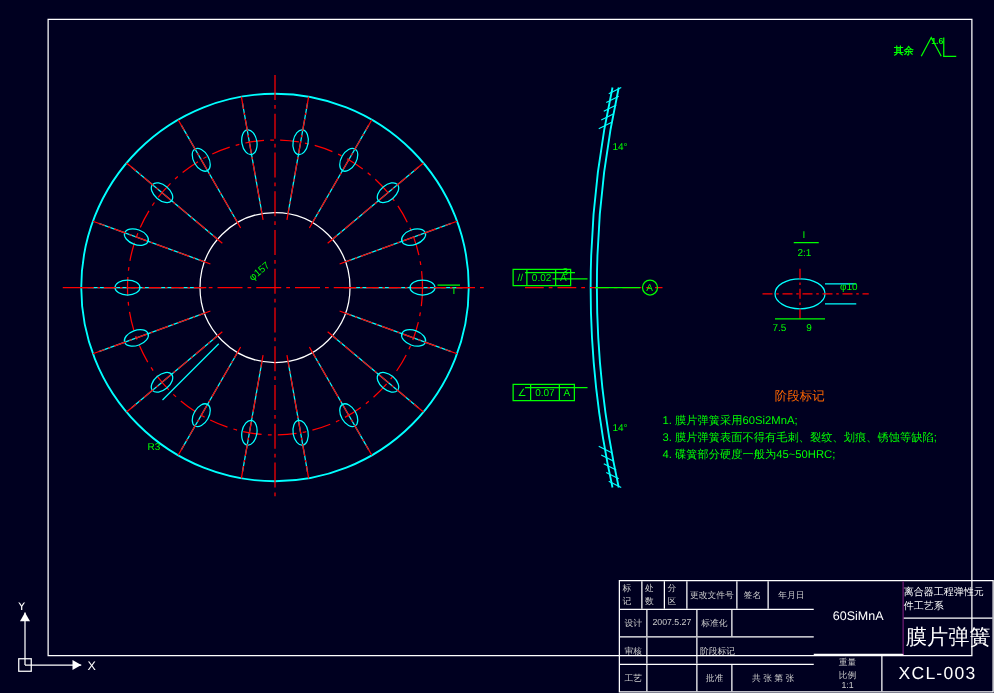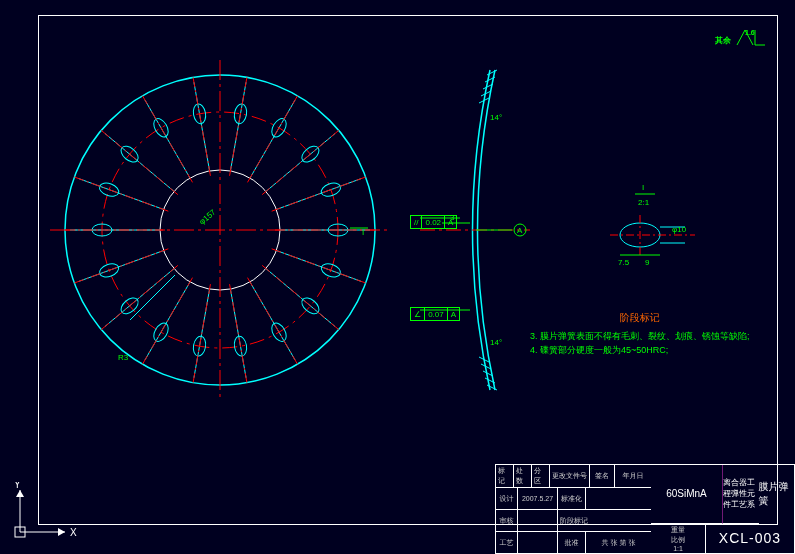--- a/index.html
+++ b/index.html
@@ -307,20 +307,21 @@
 
     <text x="18" y="85" class="dim-text">7.5</text>
     <text x="45" y="85" class="dim-text">9</text>
     <text x="72" y="52" class="dim-text">φ10</text>
     <line x1="20" y1="75" x2="60" y2="75" class="green"></line>
   </svg>
 </div>
 
 <div class="tech-req">
   <div class="title">阶段标记</div>
+  <div>1. 膜片弹簧采用60Si2MnA;</div>
   <div>3. 膜片弹簧表面不得有毛刺、裂纹、划痕、锈蚀等缺陷;</div>
   <div>4. 碟簧部分硬度一般为45~50HRC;</div>
 </div>
 
 <div class="title-block">
   <div class="tb-left">
     <div class="tb-row">
       <div class="tb-cell" style="width:18px">标记</div>
       <div class="tb-cell" style="width:18px">处数</div>
       <div class="tb-cell" style="width:18px">分区</div>
@@ -344,23 +345,23 @@
     <div class="tb-row">
       <div class="tb-cell" style="width:22px">工艺</div>
       <div class="tb-cell" style="width:40px"></div>
       <div class="tb-cell" style="width:28px">批准</div>
       <div class="tb-cell" style="flex:1;border-right:none">共 张 第 张</div>
     </div>
   </div>
   <div class="tb-right">
     <div class="tb-right-top">
       <div class="tb-big" style="width:55px;border-right:1px solid #701a75;font-size:10px">60SiMnA</div>
-      <div style="flex:1;display:flex;">
+      <div style="flex:1;display:flex;flex-direction:column">
         <div class="tb-big" style="font-size:8px">离合器工程弹性元件工艺系</div>
-        <div class="tb-big" style="border-bottom:none;font-size:10px">膜片弹簧</div>
+        <div class="tb-big" style="border-bottom:none;font-size:17px">膜片弹簧</div>
       </div>
     </div>
     <div style="flex:1;display:flex">
       <div class="tb-cell" style="width:55px;flex-direction:column">
         <span>重量</span>
         <span>比例</span>
         <span>1:1</span>
       </div>
       <div class="tb-dwgno" style="flex:1">XCL-003</div>
     </div>

